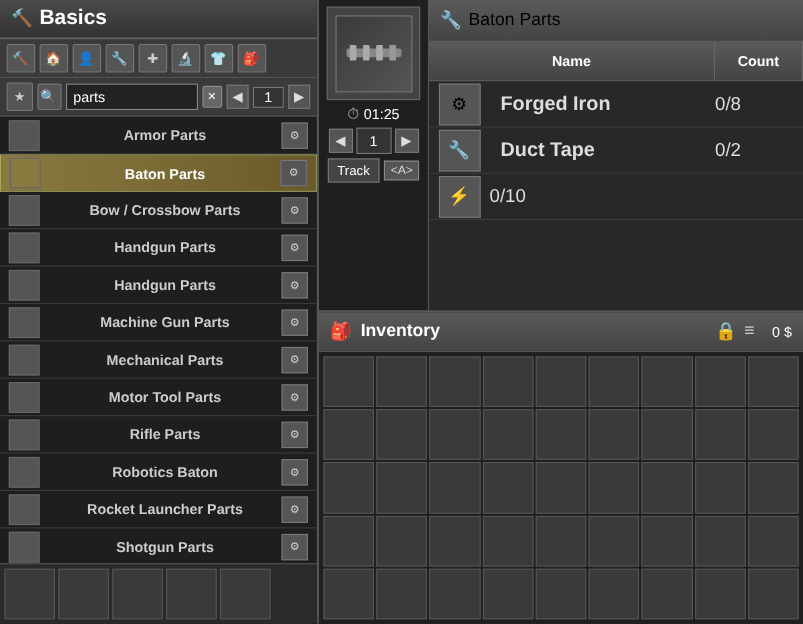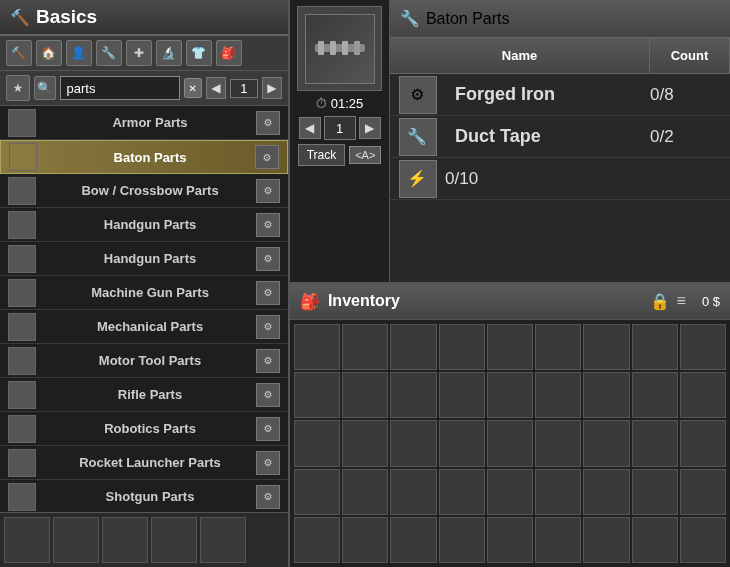--- a/index.html
+++ b/index.html
@@ -529,21 +529,21 @@
         <span class="item-label">Motor Tool Parts</span>
         <div class="item-suffix">⚙</div>
       </div>
       <div class="category-item">
         <div class="item-icon" style="background: rgb(85, 85, 85);"></div>
         <span class="item-label">Rifle Parts</span>
         <div class="item-suffix">⚙</div>
       </div>
       <div class="category-item">
         <div class="item-icon" style="background: rgb(85, 85, 85);"></div>
-        <span class="item-label">Robotics Parts</span>
+        <span class="item-label">Robotics Baton</span>
         <div class="item-suffix">⚙</div>
       </div>
       <div class="category-item">
         <div class="item-icon" style="background: rgb(85, 85, 85);"></div>
         <span class="item-label">Rocket Launcher Parts</span>
         <div class="item-suffix">⚙</div>
       </div>
       <div class="category-item">
         <div class="item-icon" style="background: rgb(85, 85, 85);"></div>
         <span class="item-label">Shotgun Parts</span>

